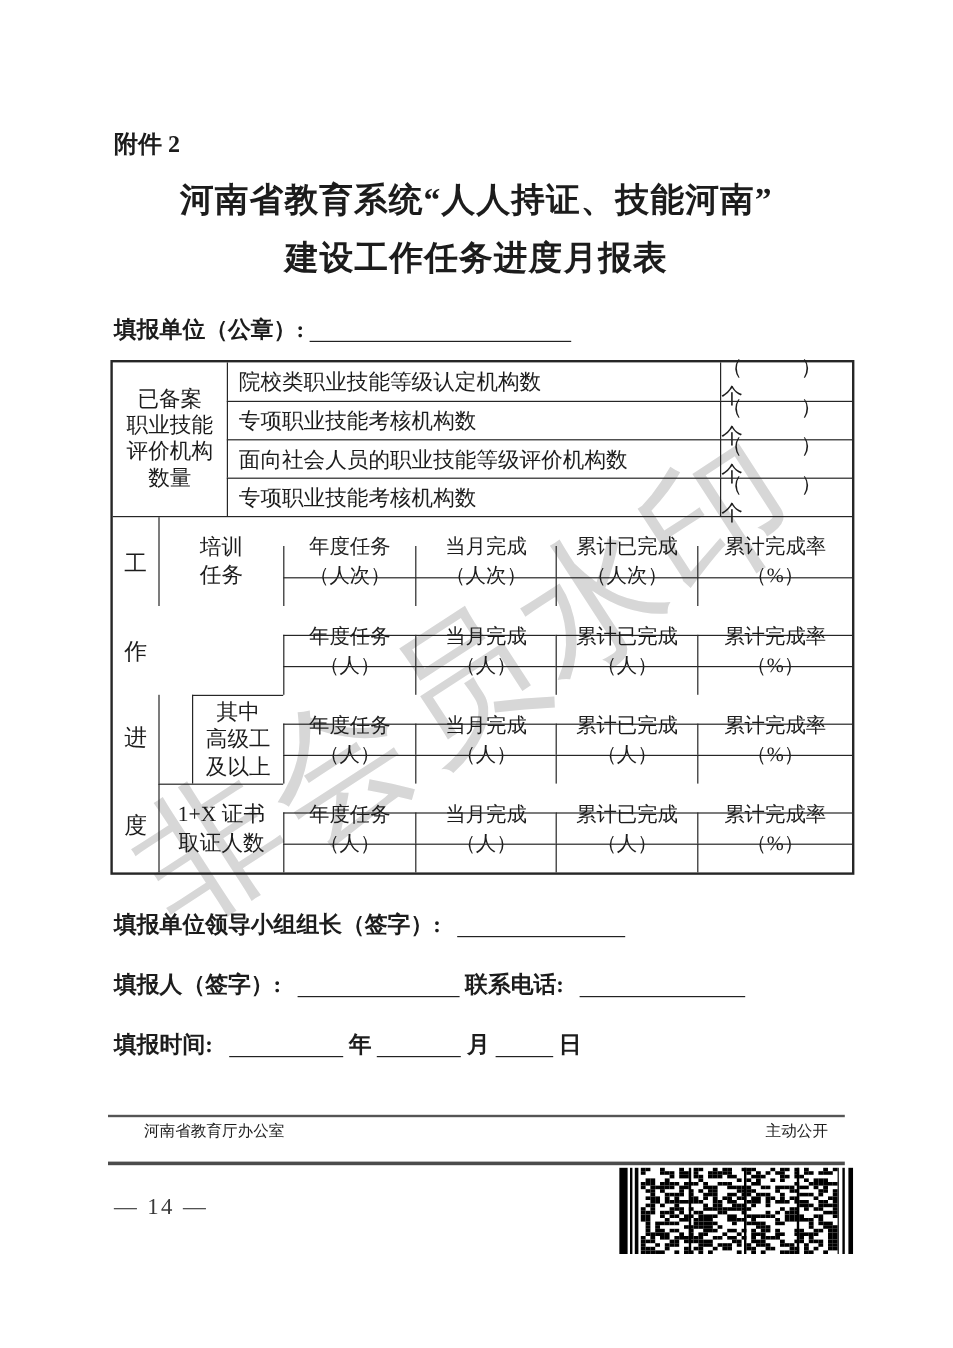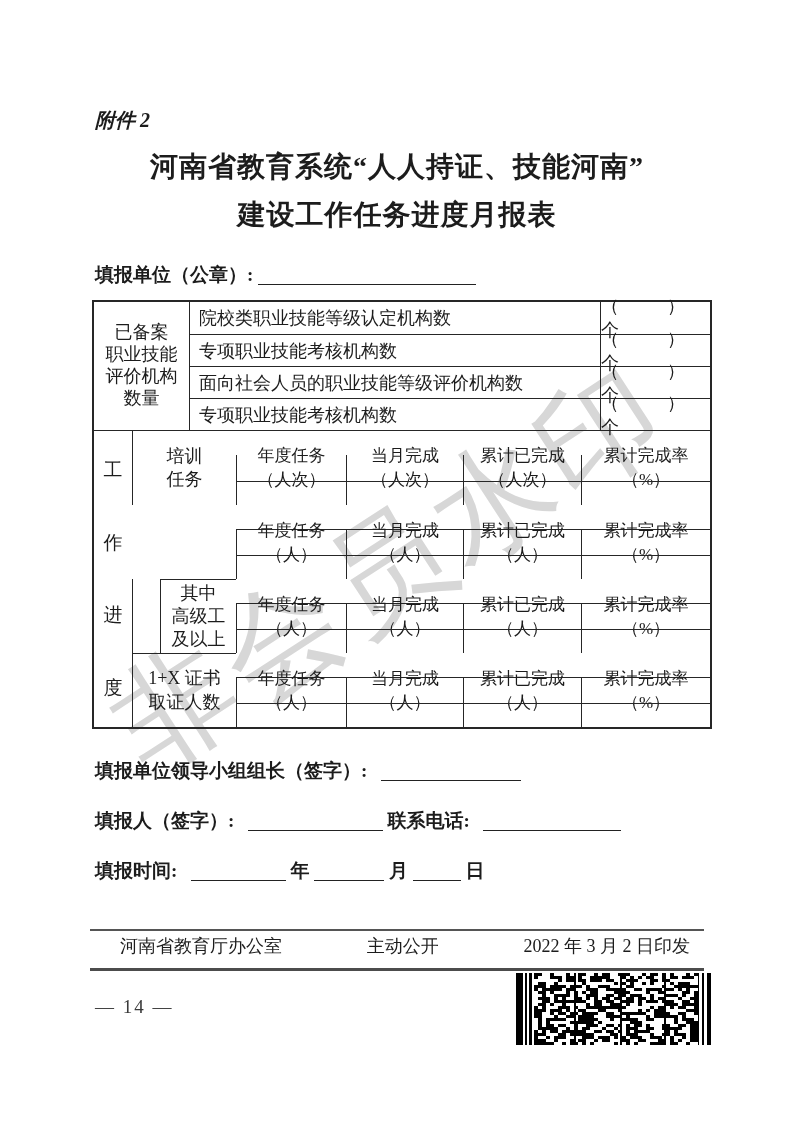--- a/index.html
+++ b/index.html
@@ -3,21 +3,21 @@
 <meta charset="utf-8">
 <style>
   html,body{margin:0;padding:0;background:#ffffff;}
   body{width:794px;height:1123px;font-family:"Liberation Serif","DejaVu Serif",serif;color:#1c1c1c;}
   .page{position:relative;width:794px;height:1123px;overflow:hidden;background:#fff;}
   .watermark{position:absolute;left:70px;top:488px;width:640px;text-align:center;
     font-size:120px;letter-spacing:6px;color:#d7d7d7;white-space:nowrap;
     transform:rotate(-33deg);z-index:0;user-select:none;}
   .content{position:absolute;inset:0;z-index:1;}
 
-  .attachment{position:absolute;left:95px;top:107px;font-size:20px;font-weight:bold;font-style:italic;}
+  .attachment{position:absolute;left:95px;top:107px;font-size:20px;font-weight:bold;}
   .title{position:absolute;left:0;width:794px;text-align:center;font-weight:bold;font-size:28px;letter-spacing:1px;}
   .title.l1{top:148px;}
   .title.l2{top:196px;}
 
   .unit-line{position:absolute;left:95px;top:262px;font-size:19px;font-weight:bold;}
   .blank{display:inline-block;border-bottom:1.6px solid #222;height:19px;vertical-align:-4px;}
   .w218{width:218px;} .w140{width:140px;} .w135{width:135px;} .w138{width:138px;}
   .w95{width:95px;} .w70{width:70px;} .w48{width:48px;}
 
   .sheet{position:absolute;left:92px;top:300px;width:620px;border:2px solid #262626;box-sizing:border-box;}
@@ -41,21 +41,21 @@
     font-size:17px;line-height:1.4;text-align:center;margin-top:24px;}
 
   .sig{position:absolute;left:95px;font-size:19px;font-weight:bold;white-space:nowrap;}
   .sig.s1{top:758px;} .sig.s2{top:808px;} .sig.s3{top:858px;}
   .sig .gap{display:inline-block;width:4px;}
 
   .rule{position:absolute;left:90px;width:614px;background:#555;}
   .rule.top{top:929px;height:1.6px;}
   .rule.bottom{top:968px;height:3px;background:#4c4c4c;}
   .footer-text{position:absolute;left:90px;top:934px;width:614px;display:flex;
-    justify-content:space-between;padding:0 14px 0 30px;box-sizing:border-box;font-size:18px;}
+    justify-content:space-between;padding:0 14px 0 30px;box-sizing:border-box;font-size:13px;}
   .page-num{position:absolute;left:95px;top:996px;font-size:19px;color:#3a3a3a;letter-spacing:2px;}
   .barcode{position:absolute;left:516px;top:973px;width:195px;height:72px;}
 </style>
 </head>
 <body>
 
 <div class="page">
 
   <div class="watermark">非会员水印</div>
 
@@ -219,21 +219,20 @@
       <span class="blank w70"></span>
       <span>月</span>
       <span class="blank w48"></span>
       <span>日</span>
     </div>
 
     <div class="rule top"></div>
     <div class="footer-text">
       <span>河南省教育厅办公室</span>
       <span>主动公开</span>
-      <span>2022 年 3 月 2 日印发</span>
     </div>
     <div class="rule bottom"></div>
 
     <div class="page-num">— 14 —</div>
 
     <svg class="barcode" viewBox="0 0 195 72" preserveAspectRatio="none">
         <rect x="0" y="0" width="7" height="72" fill="#000"></rect>
         <rect x="9" y="0" width="2" height="72" fill="#000"></rect>
         <rect x="13" y="0" width="3" height="72" fill="#000"></rect>
         <rect x="191" y="0" width="4" height="72" fill="#000"></rect>

